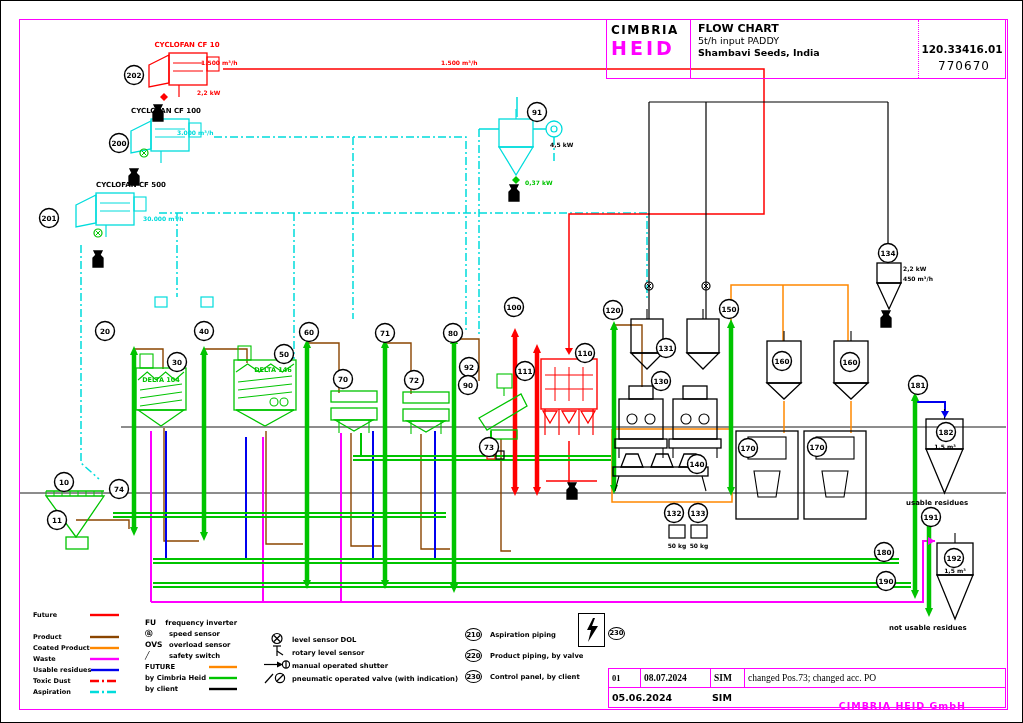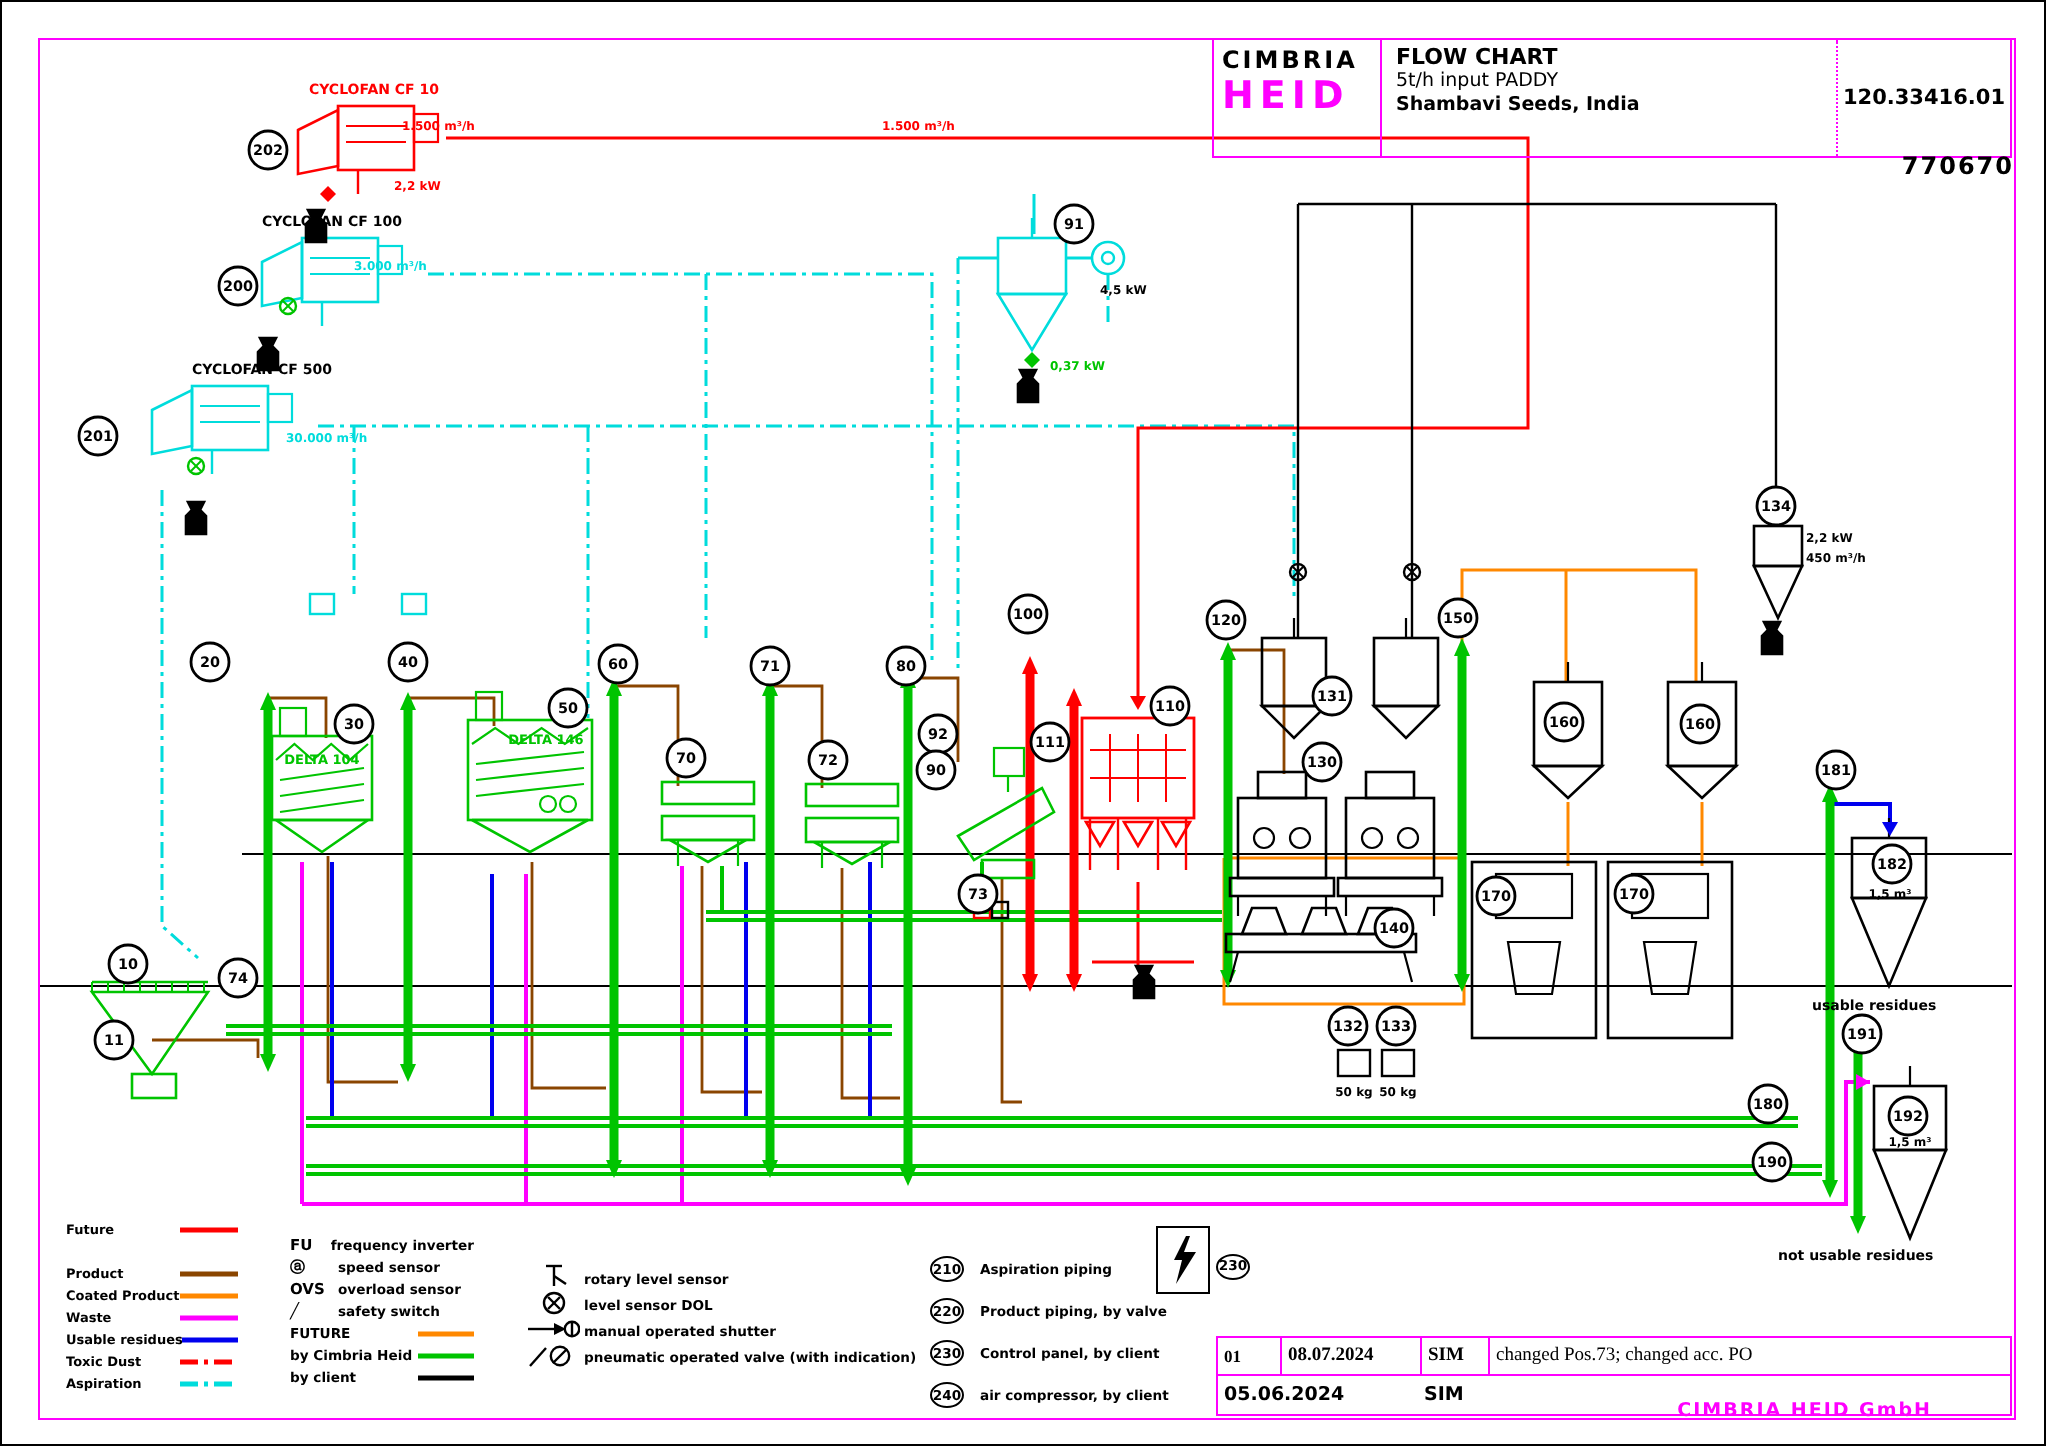--- a/index.html
+++ b/index.html
@@ -14,22 +14,22 @@
               border:1.5px solid #ff00ff;display:flex;box-sizing:border-box;}
   #tb-logo{width:84px;border-right:1.5px solid #ff00ff;padding:3px 2px 0 4px;box-sizing:border-box;}
   #tb-company{font-size:12px;letter-spacing:1.5px;color:#000;font-weight:600;}
   #tb-brand{font-size:19px;font-weight:bold;color:#ff00ff;letter-spacing:3px;line-height:22px;}
   #tb-mid{flex:1;border-right:1.5px dotted #ff00ff;padding:2px 0 0 7px;box-sizing:border-box;}
   #tb-title{font-size:11px;font-weight:bold;color:#000;line-height:13px;}
   #tb-sub{font-size:9.5px;color:#000;line-height:12px;}
   #tb-client{font-size:9.5px;font-weight:bold;color:#000;line-height:12px;}
   #tb-num{width:86px;display:flex;align-items:center;justify-content:center;
           font-size:10.5px;font-weight:bold;color:#000;}
-  #projnum{position:absolute;left:920px;top:75px;width:86px;text-align:right;
-           font-size:12px;font-weight:bold;color:#000;letter-spacing:1px;}
+  #projnum{position:absolute;left:920px;top:58px;width:86px;text-align:center;
+           font-size:12px;font-weight:normal;color:#000;letter-spacing:1px;}
   
   #revtable{position:absolute;left:607px;top:667px;width:398px;height:40px;
             border:1.5px solid #ff00ff;box-sizing:border-box;font-size:9.5px;color:#000;}
   .revrow{display:flex;align-items:center;height:19px;box-sizing:border-box;}
   .revrow.r1{border-bottom:1.5px solid #ff00ff;font-family:Liberation Serif, serif;}
   .rc{padding:0 3px;white-space:nowrap;overflow:hidden;box-sizing:border-box;}
   .rc.b{border-right:1px solid #ff00ff;height:100%;display:flex;align-items:center;}
   .rev-rev{width:32px;font-weight:bold;font-size:8.5px;}
   .rev-date{width:70px;font-weight:bold;}
   .rev-by{width:34px;font-weight:bold;}
@@ -689,33 +689,33 @@
       <div class="lrow">
         <span class="lbl">by client</span>
         <svg width="28" height="6" class="sample">
           <line x1="0" y1="3" x2="28" y2="3" stroke="#000000" stroke-width="2.4"></line>
         </svg>
       </div>
     </div>
   <div id="legend-sensors">
       <div class="lrow">
         <span class="ico"><svg width="26" height="13">
+            <circle stroke="#000" stroke-width="1.2" fill="none" cx="13" cy="6.5" r="5"></circle>
+            <line stroke="#000" stroke-width="1.2" fill="none" x1="10" y1="3.5" x2="16" y2="9.5"></line>
+            <line stroke="#000" stroke-width="1.2" fill="none" x1="10" y1="9.5" x2="16" y2="3.5"></line>
+          </svg></span>
+        <span class="lbl">level sensor DOL</span>
+      </div>
+      <div class="lrow">
+        <span class="ico"><svg width="26" height="13">
             <line stroke="#000" stroke-width="1.2" fill="none" x1="13" y1="1" x2="13" y2="11"></line>
             <line stroke="#000" stroke-width="1.2" fill="none" x1="9" y1="1" x2="17" y2="1"></line>
             <line stroke="#000" stroke-width="1.2" fill="none" x1="13" y1="6" x2="19" y2="10"></line>
           </svg></span>
         <span class="lbl">rotary level sensor</span>
-      </div>
-      <div class="lrow">
-        <span class="ico"><svg width="26" height="13">
-            <circle stroke="#000" stroke-width="1.2" fill="none" cx="13" cy="6.5" r="5"></circle>
-            <line stroke="#000" stroke-width="1.2" fill="none" x1="10" y1="3.5" x2="16" y2="9.5"></line>
-            <line stroke="#000" stroke-width="1.2" fill="none" x1="10" y1="9.5" x2="16" y2="3.5"></line>
-          </svg></span>
-        <span class="lbl">level sensor DOL</span>
       </div>
       <div class="lrow">
         <span class="ico"><svg width="26" height="13">
             <line stroke="#000" stroke-width="1.2" fill="none" x1="0" y1="6.5" x2="13" y2="6.5"></line>
             <polygon points="13,3.5 19,6.5 13,9.5" fill="#000"></polygon>
             <circle stroke="#000" stroke-width="1.2" fill="none" cx="22" cy="6.5" r="3.6"></circle>
             <line stroke="#000" stroke-width="1.2" fill="none" x1="22" y1="3" x2="22" y2="10"></line>
           </svg></span>
         <span class="lbl">manual operated shutter</span>
       </div>
@@ -733,24 +733,20 @@
         <span class="poscircle-html">210</span>
         <span class="lbl">Aspiration piping</span>
       </div>
       <div class="lrow">
         <span class="poscircle-html">220</span>
         <span class="lbl">Product piping, by valve</span>
       </div>
       <div class="lrow">
         <span class="poscircle-html">230</span>
         <span class="lbl">Control panel, by client</span>
-      </div>
-      <div class="lrow">
-        <span class="poscircle-html">240</span>
-        <span class="lbl">air compressor, by client</span>
       </div>
     </div>
 
   <div id="powerbox">
     <svg width="20" height="28">
       <polygon points="11,2 5,14 9,14 6,26 16,10 10,10 13,2" fill="#000"></polygon>
     </svg>
   </div>
   <div id="powernum">
     <span class="poscircle-html">230</span>

